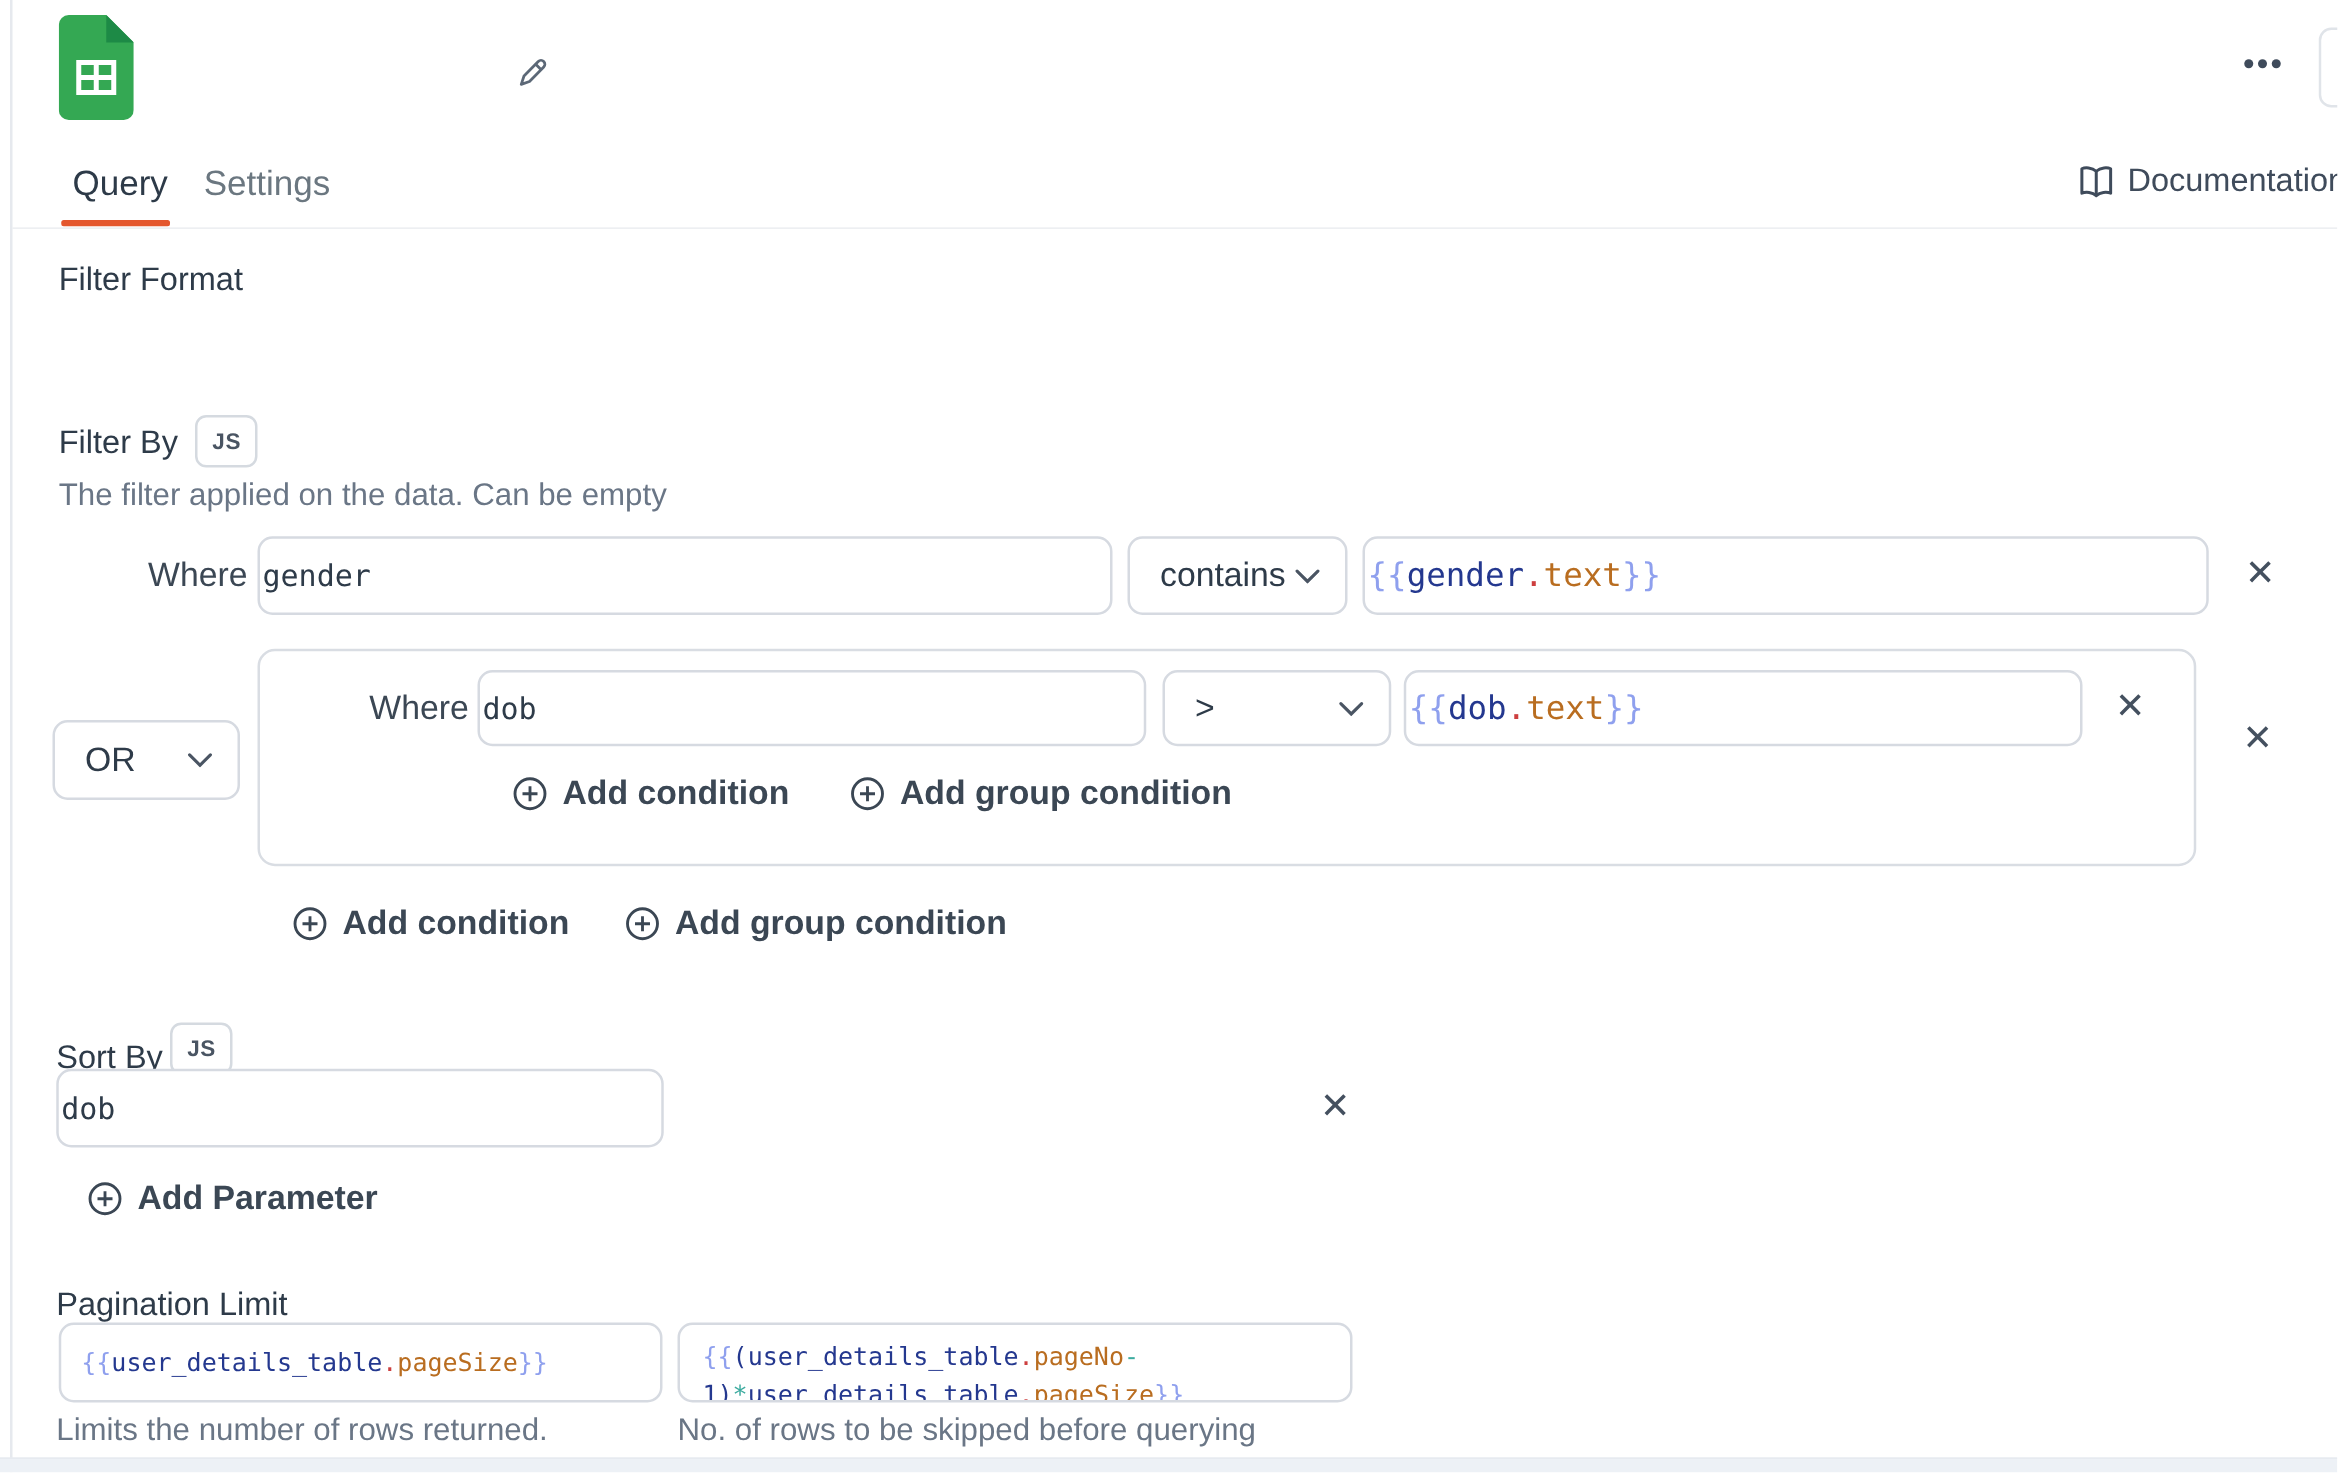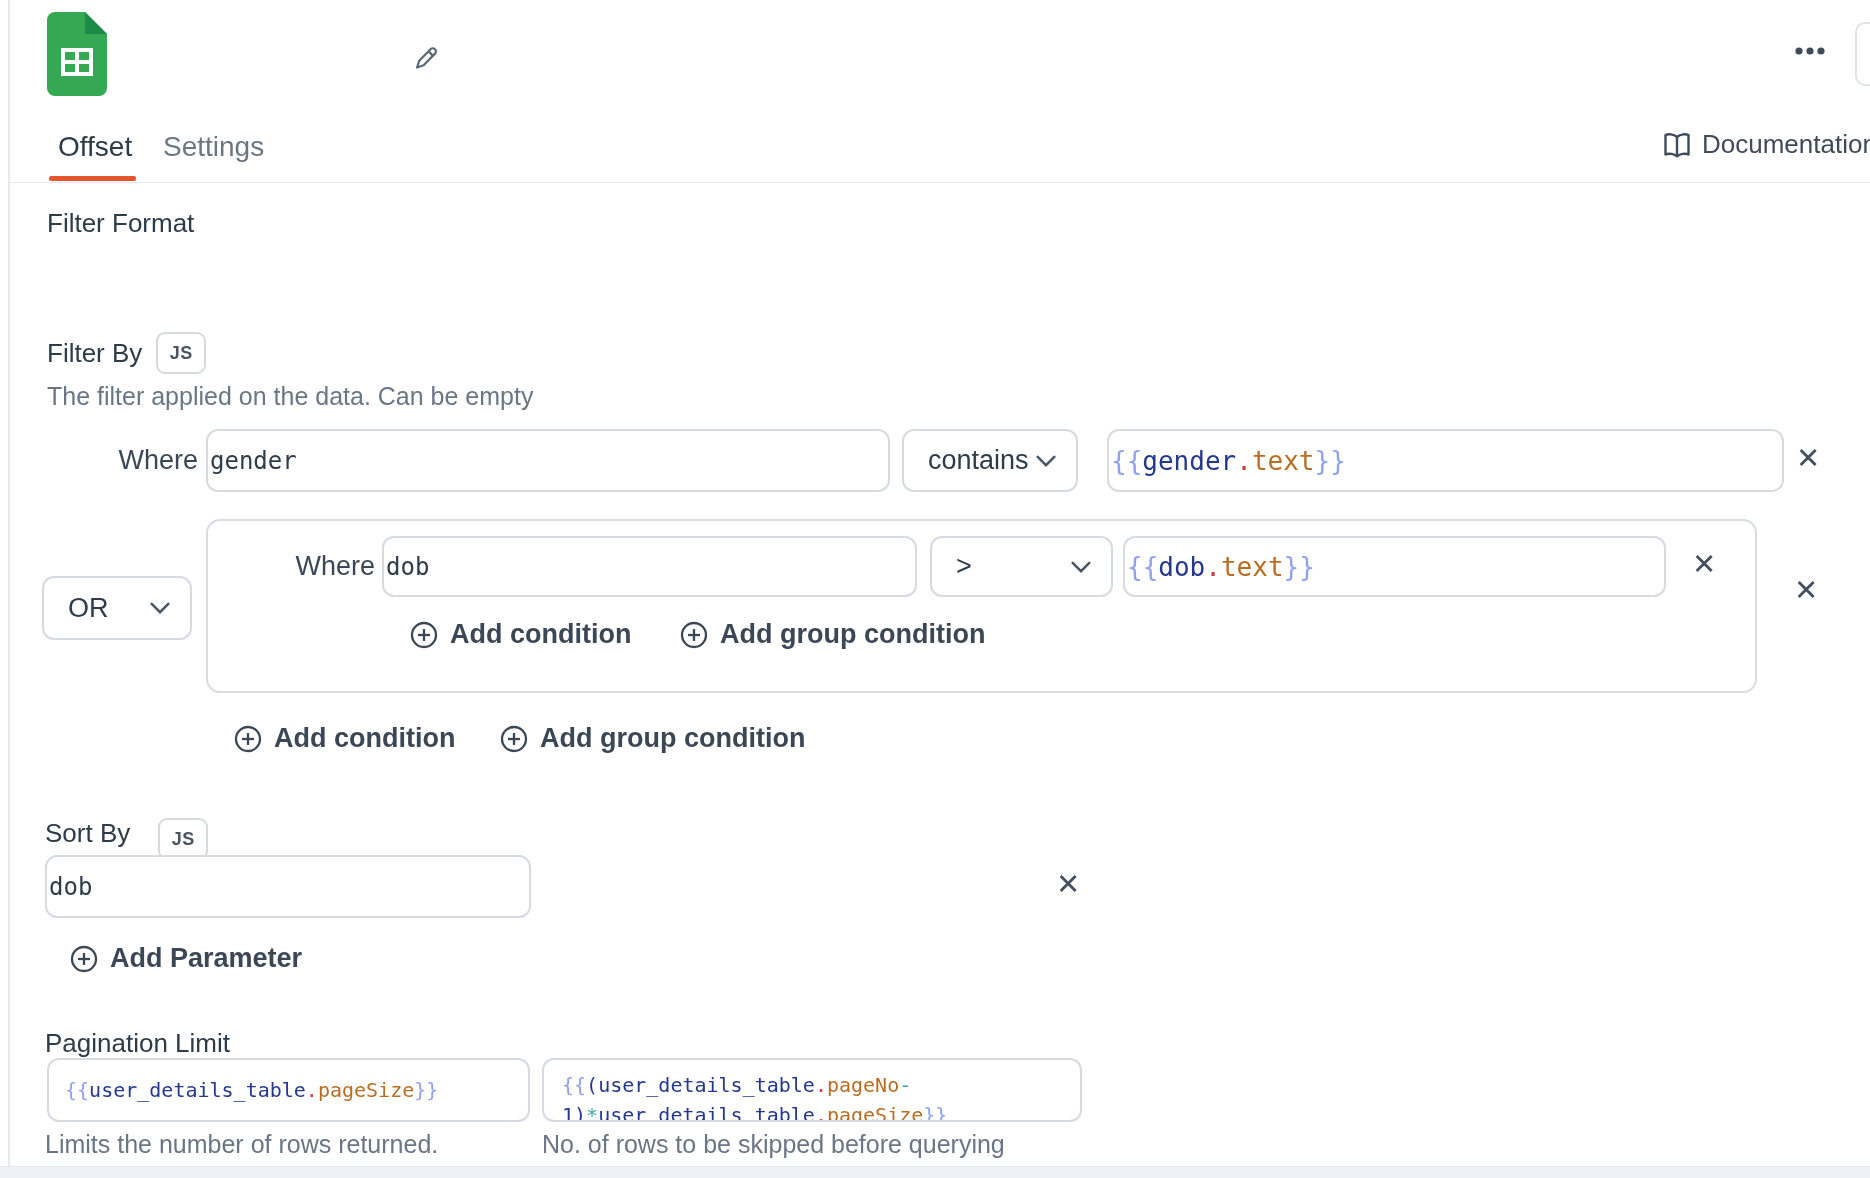--- a/index.html
+++ b/index.html
@@ -76,21 +76,21 @@
       <svg width="32" height="10" viewBox="0 0 32 10">
         <circle cx="5" cy="5" r="3.6" fill="#3f4b5b"></circle>
         <circle cx="16" cy="5" r="3.6" fill="#3f4b5b"></circle>
         <circle cx="27" cy="5" r="3.6" fill="#3f4b5b"></circle>
       </svg>
     </span>
   </button>
 
   <div class="abs partial-btn"></div>
 
-  <button class="abs tab active" style="left:58px;top:133px;">Offset</button>
+  <button class="abs tab active" style="left:58px;top:133px;">Query</button>
   <button class="abs tab inactive" style="left:163px;top:133px;">Settings</button>
   <div class="abs tab-underline" style="background:#e4572e;"></div>
   <div class="abs header-border"></div>
 
   <button class="abs doclink">
     <span>
       <svg width="30" height="30" viewBox="0 0 30 30" fill="none" stroke="#3f4b5b" stroke-width="2.4" stroke-linejoin="round">
         <path d="M15 7 C11.5 3.8 6 3.8 3.5 5 V24.5 C6.5 23.3 12 23.5 15 26.5 C18 23.5 23.5 23.3 26.5 24.5 V5 C24 3.8 18.5 3.8 15 7 z"></path>
         <line x1="15" y1="7" x2="15" y2="26"></line>
       </svg>
@@ -111,21 +111,21 @@
     <span class="operand">gender</span>
   </div>
   <div class="abs selectbox" style="left:902px;top:429px;width:176px;height:63px;">
     <span class="sel-label">contains</span>
     <span>
       <svg width="20" height="12" viewBox="0 0 24 14" fill="none" stroke="#4a5563" stroke-width="3" stroke-linecap="round">
           <path d="M2 2 L12 12 L22 2"></path>
         </svg>
     </span>
   </div>
-  <div class="abs inputbox" style="left:1090px;top:429px;width:677px;height:63px;margin-left:17px;">
+  <div class="abs inputbox" style="left:1090px;top:429px;width:677px;height:63px;">
     <span class="code"><span style="color: rgb(143, 160, 238);">{{</span><span style="color: rgb(36, 56, 143);">gender</span><span style="color: rgb(205, 63, 63);">.</span><span style="color: rgb(185, 109, 32);">text</span><span style="color: rgb(143, 160, 238);">}}</span></span>
   </div>
   <button class="abs xbtn" style="left:1796px;top:444px;">✕</button>
 
   <div class="abs selectbox" style="left:42px;top:576px;width:150px;height:64px;">
     <span class="sel-label">OR</span>
     <span>
       <svg width="20" height="12" viewBox="0 0 24 14" fill="none" stroke="#4a5563" stroke-width="3" stroke-linecap="round">
           <path d="M2 2 L12 12 L22 2"></path>
         </svg>
@@ -187,21 +187,21 @@
     <span>
       <svg width="28" height="28" viewBox="0 0 28 28" fill="none" stroke="#3b4754" stroke-width="2.3">
         <circle cx="14" cy="14" r="12"></circle>
           <line x1="14" y1="8" x2="14" y2="20"></line>
           <line x1="8" y1="14" x2="20" y2="14"></line>
       </svg>
     </span>
     <span>Add group condition</span>
   </div>
 
-  <div class="abs" style="left:45px;top:818px;display:flex;align-items:flex-start;gap:28px;">
+  <div class="abs" style="left:45px;top:818px;display:flex;align-items:flex-end;gap:6px;">
     <span class="sec-label">Sort By</span>
     <span class="js-badge">JS</span>
   </div>
   <div class="abs inputbox" style="left:45px;top:855px;width:486px;height:63px;">
     <span class="operand">dob</span>
   </div>
   <button class="abs xbtn" style="left:1056px;top:870px;">✕</button>
 
   <div class="abs addlink" style="left:70px;top:943px;">
     <span>

